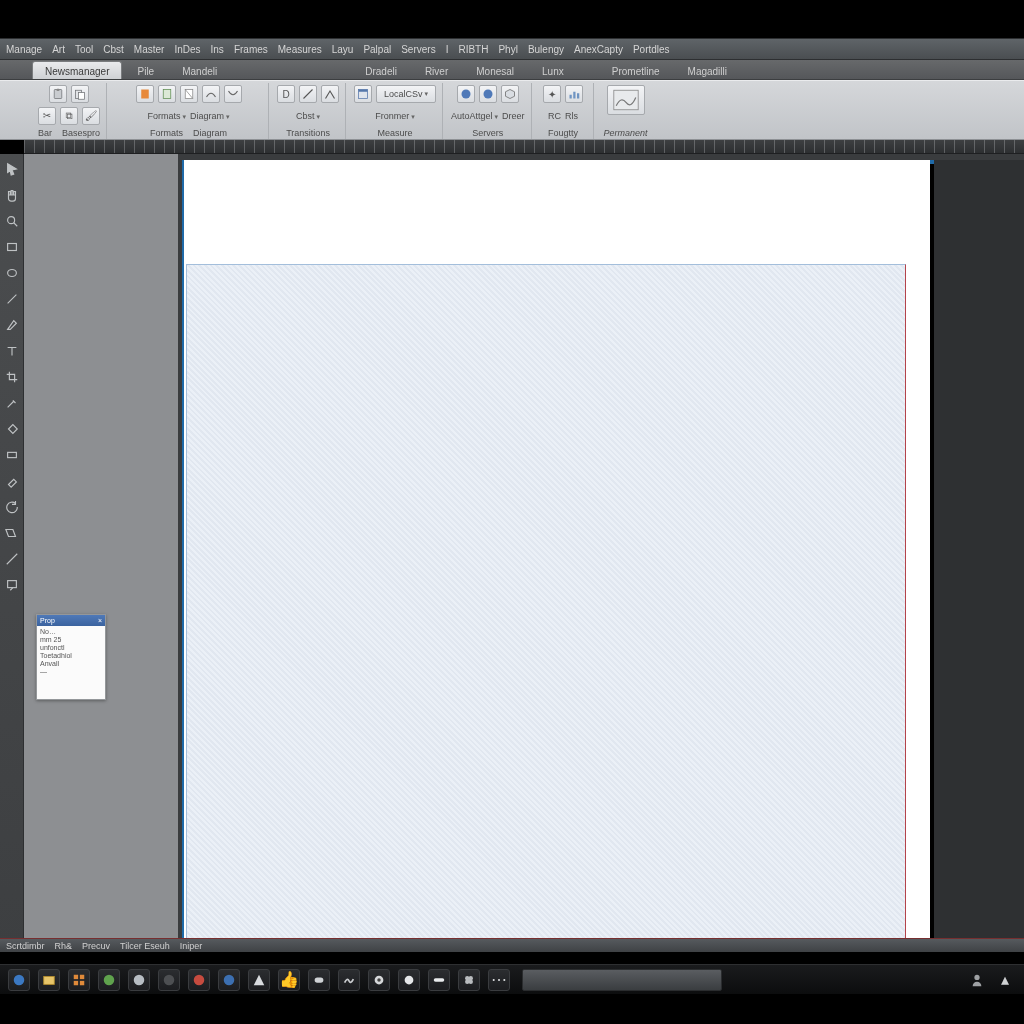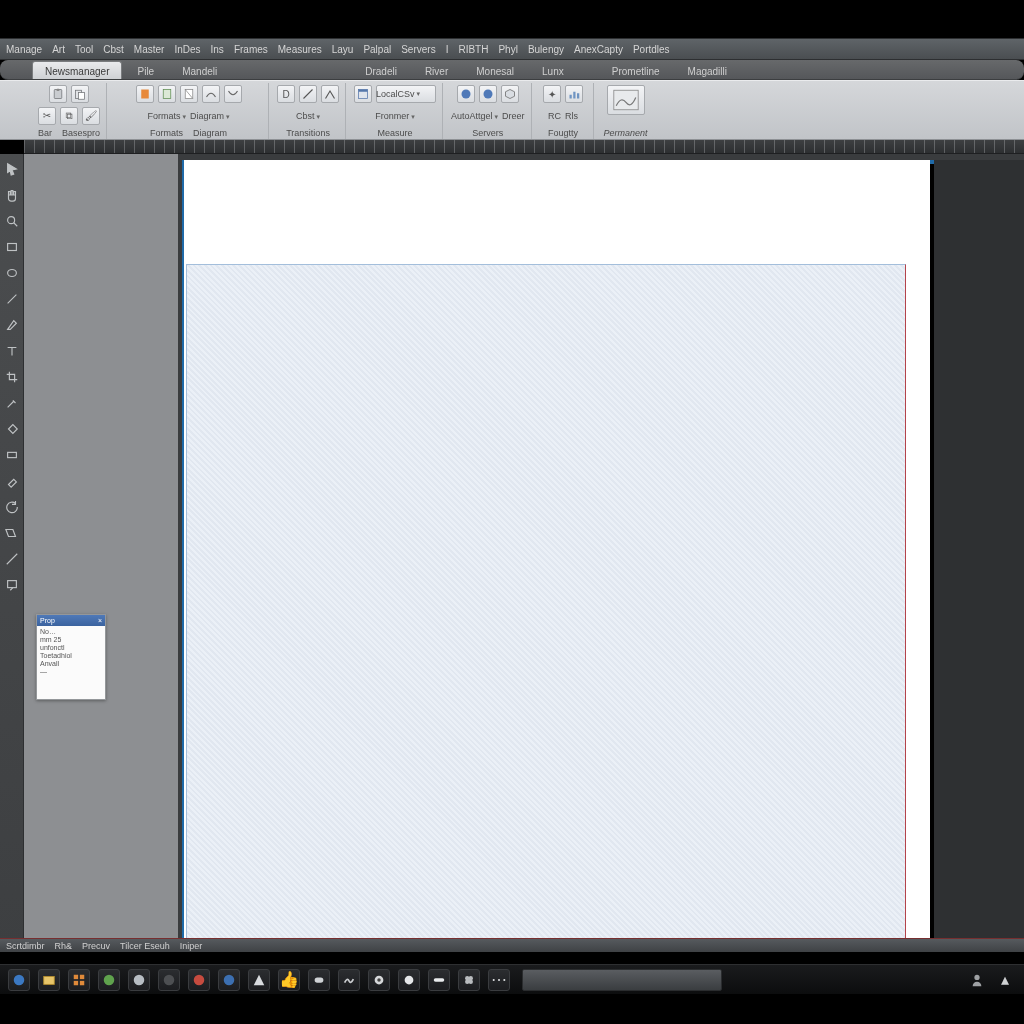--- a/index.html
+++ b/index.html
@@ -17,21 +17,21 @@
     font-size: 10px; white-space: nowrap;
   }
   .menubar span { margin-right: 10px; cursor: default; }
 
   
   .tabstrip {
     position: absolute; top: 60px; left: 0; right: 0; height: 20px;
     background: linear-gradient(#67696b,#55575a);
     border-bottom: 1px solid #3c3e40;
     display: flex; align-items: flex-end; padding-left: 32px;
-    font-size: 10px; color: #cfcfcf; border-radius: 8px;
+    font-size: 10px; color: #cfcfcf;
   }
   .tab {
     height: 18px; padding: 2px 12px 0 12px; margin-right: 2px;
     border: 1px solid #7a7c7e; border-bottom: none; border-radius: 3px 3px 0 0;
     background: linear-gradient(#e9eaec,#cfd1d4); color: #3a3a3a; cursor: default;
     display: flex; align-items: center;
   }
   .tab.inactive { background: transparent; border-color: transparent; color: #cfcfcf; justify-content: center; }
 
   
@@ -292,21 +292,21 @@
   </div>
 
   <div class="group">
     <div class="row">
       <div class="ibtn">
           <svg viewBox="0 0 16 16">
             <rect x="2" y="2" width="12" height="12" fill="#dfe4ec" stroke="#5577aa"></rect>
             <rect x="2" y="2" width="12" height="3" fill="#5577aa"></rect>
           </svg>
         </div>
-      <div class="ibtn drop" style="width:60px;justify-content:flex-end;padding:0 15px">
+      <div class="ibtn drop" style="width:60px;justify-content:center;padding:0 15px">
           <span class="lbl">LocalCSv</span>
         </div>
     </div>
     <div class="row">
         <span class="lbl drop">Fronmer</span>
       </div>
     <div class="title-row">
         <span class="lbl">Measure</span>
       </div>
   </div>

